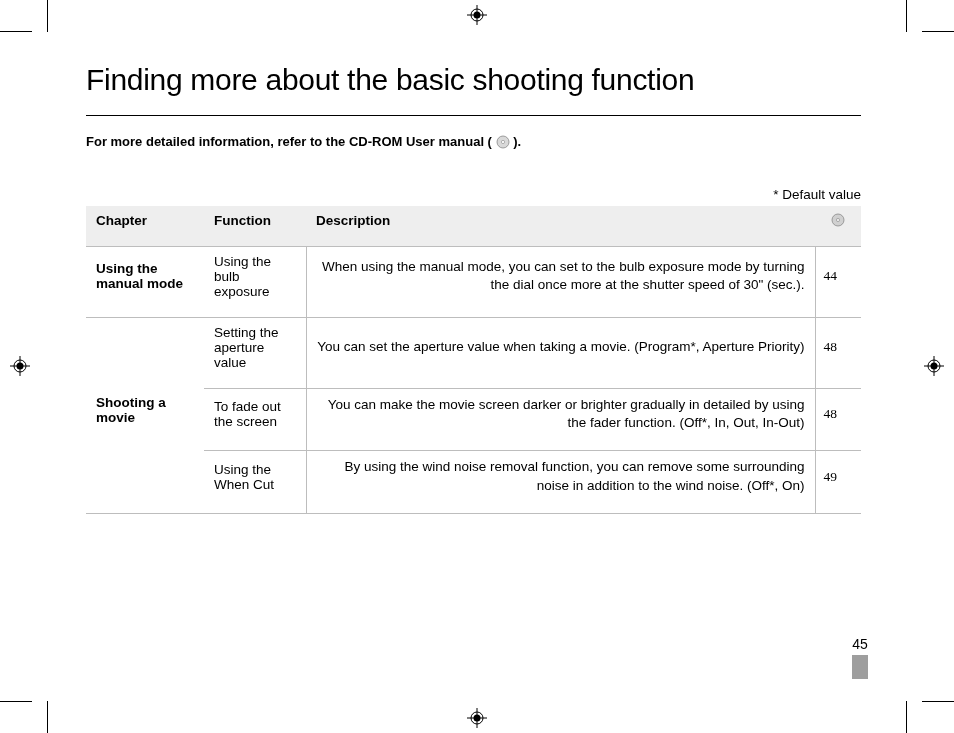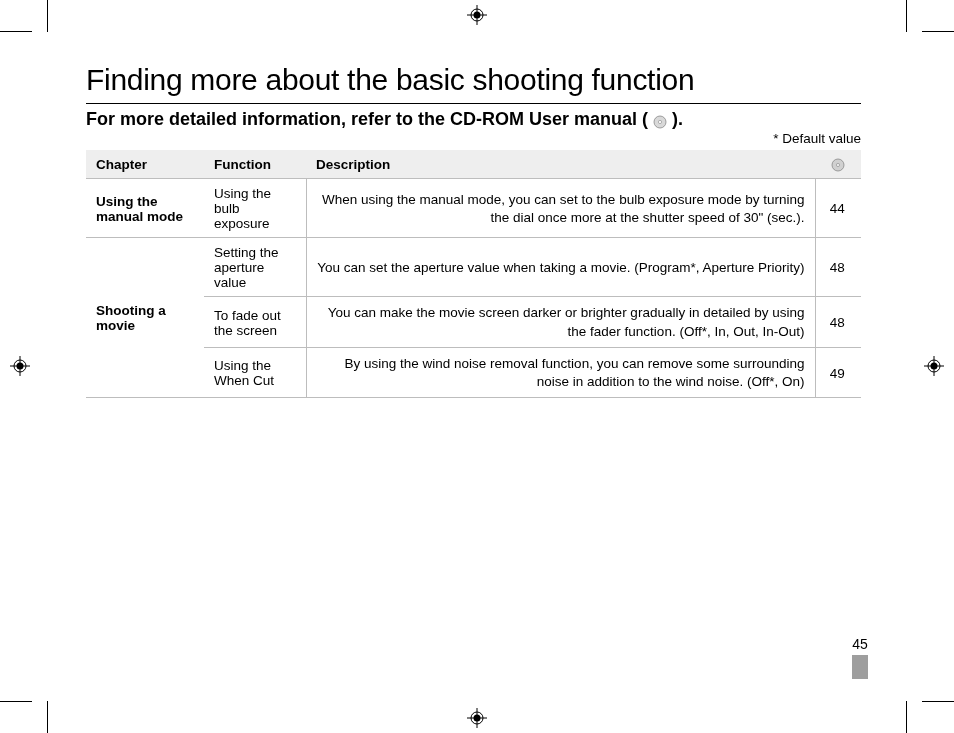--- a/index.html
+++ b/index.html
@@ -32,64 +32,65 @@
       left: 86px;
       top: 63px;
       width: 775px;
     }
     .title {
       font-size: 30px;
       font-weight: 400;
       font-stretch: condensed;
       letter-spacing: -0.3px;
       border-bottom: 1.5px solid #000;
-      padding-bottom: 6px;
-      margin-bottom: 4px;
+      padding-bottom: 18px;
+      margin-bottom: 18px;
       font-family: "Arial Narrow", Arial, sans-serif;
     }
     .subtitle {
-      font-size: 18px;
+      font-size: 13px;
       font-weight: bold;
       line-height: 1.3;
     }
     .disc-icon-inline {
       display: inline-block;
       vertical-align: middle;
       width: 14px;
       height: 14px;
       position: relative;
       top: -1px;
     }
     .default-note {
       text-align: right;
       font-size: 13.5px;
+      margin-top: 36px;
       margin-bottom: 4px;
     }
     table {
       width: 100%;
       border-collapse: collapse;
       font-size: 13.5px;
     }
     thead tr {
       background: #eeeeee;
     }
     th, td {
       text-align: left;
-      padding: 7px 10px 6px 10px;
+      padding: 7px 10px 18px 10px;
       vertical-align: middle;
       border-bottom: 1px solid #bdbdbd;
     }
     th {
       font-weight: bold;
     }
     .th-page { width: 46px; text-align: center; }
     .col-chapter { width: 118px; font-weight: bold; }
     .col-function { width: 102px; }
     .col-desc { line-height: 1.35; text-align: right; }
-    .col-page { width: 46px; text-align: center; padding-left: 8px; }
+    .col-page { width: 46px; text-align: left; padding-left: 8px; font-family: Liberation Serif, serif; }
     .sep-r { border-right: 1px solid #bdbdbd; }
     .b { font-weight: normal; }
     .disc-small { width: 14px; height: 14px; display: block; margin: 0 auto; }
     .page-number {
       position: absolute;
       right: 86px;
       bottom: 54px;
       font-size: 14px;
       text-align: center;
     }

